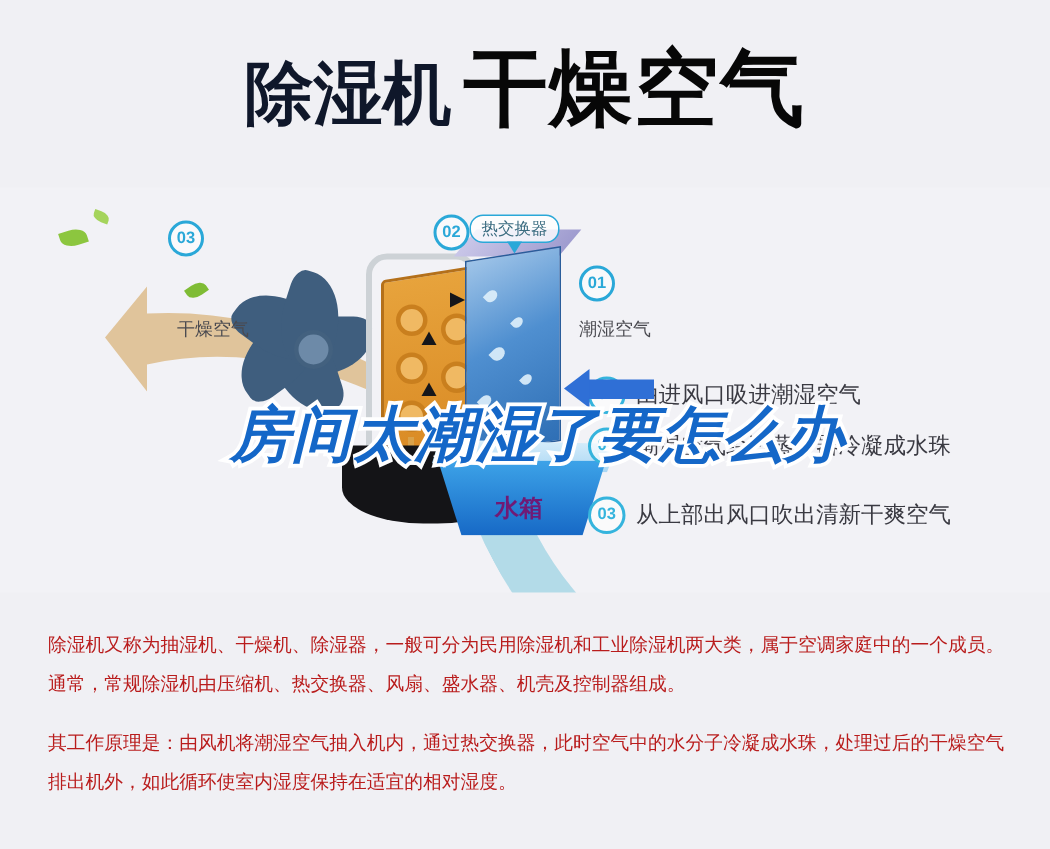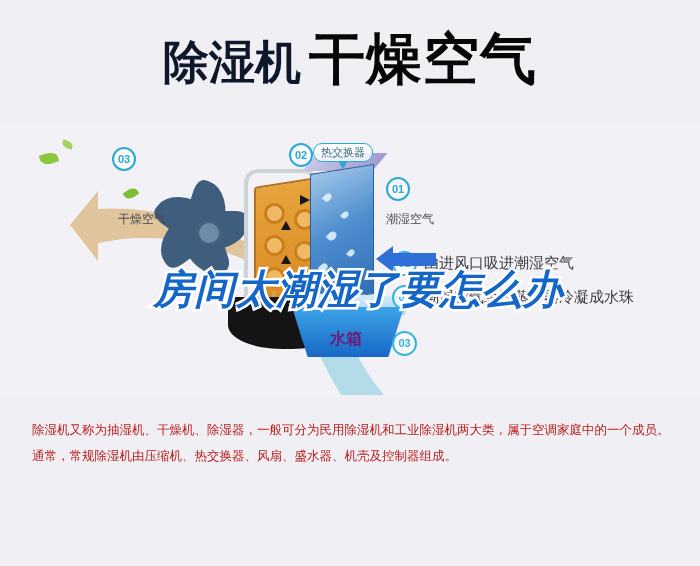--- a/index.html
+++ b/index.html
@@ -290,24 +290,26 @@
     <div class="step">
       <div class="step-num">01</div>
       <div class="step-text">由进风口吸进潮湿空气</div>
     </div>
     <div class="step">
       <div class="step-num">02</div>
       <div class="step-text">潮湿空气经过蒸发器冷凝成水珠</div>
     </div>
     <div class="step" style="margin-top:12px;">
       <div class="step-num">03</div>
+      <div class="step-text">从上部出风口吹出清新干爽空气</div>
     </div>
   </div>
 
   <div class="overlay-head">
     <span class="overlay-head-inner">房间太潮湿了要怎么办</span>
   </div>
 
   <div class="body-copy">
     <p>除湿机又称为抽湿机、干燥机、除湿器，一般可分为民用除湿机和工业除湿机两大类，属于空调家庭中的一个成员。通常，常规除湿机由压缩机、热交换器、风扇、盛水器、机壳及控制器组成。</p>
+    <p>其工作原理是：由风机将潮湿空气抽入机内，通过热交换器，此时空气中的水分子冷凝成水珠，处理过后的干燥空气排出机外，如此循环使室内湿度保持在适宜的相对湿度。</p>
   </div>
 
 </div>
 
 </body></html>

